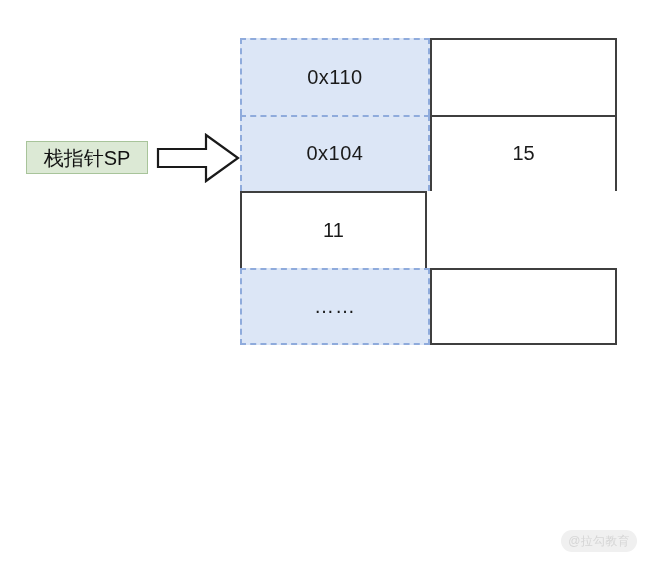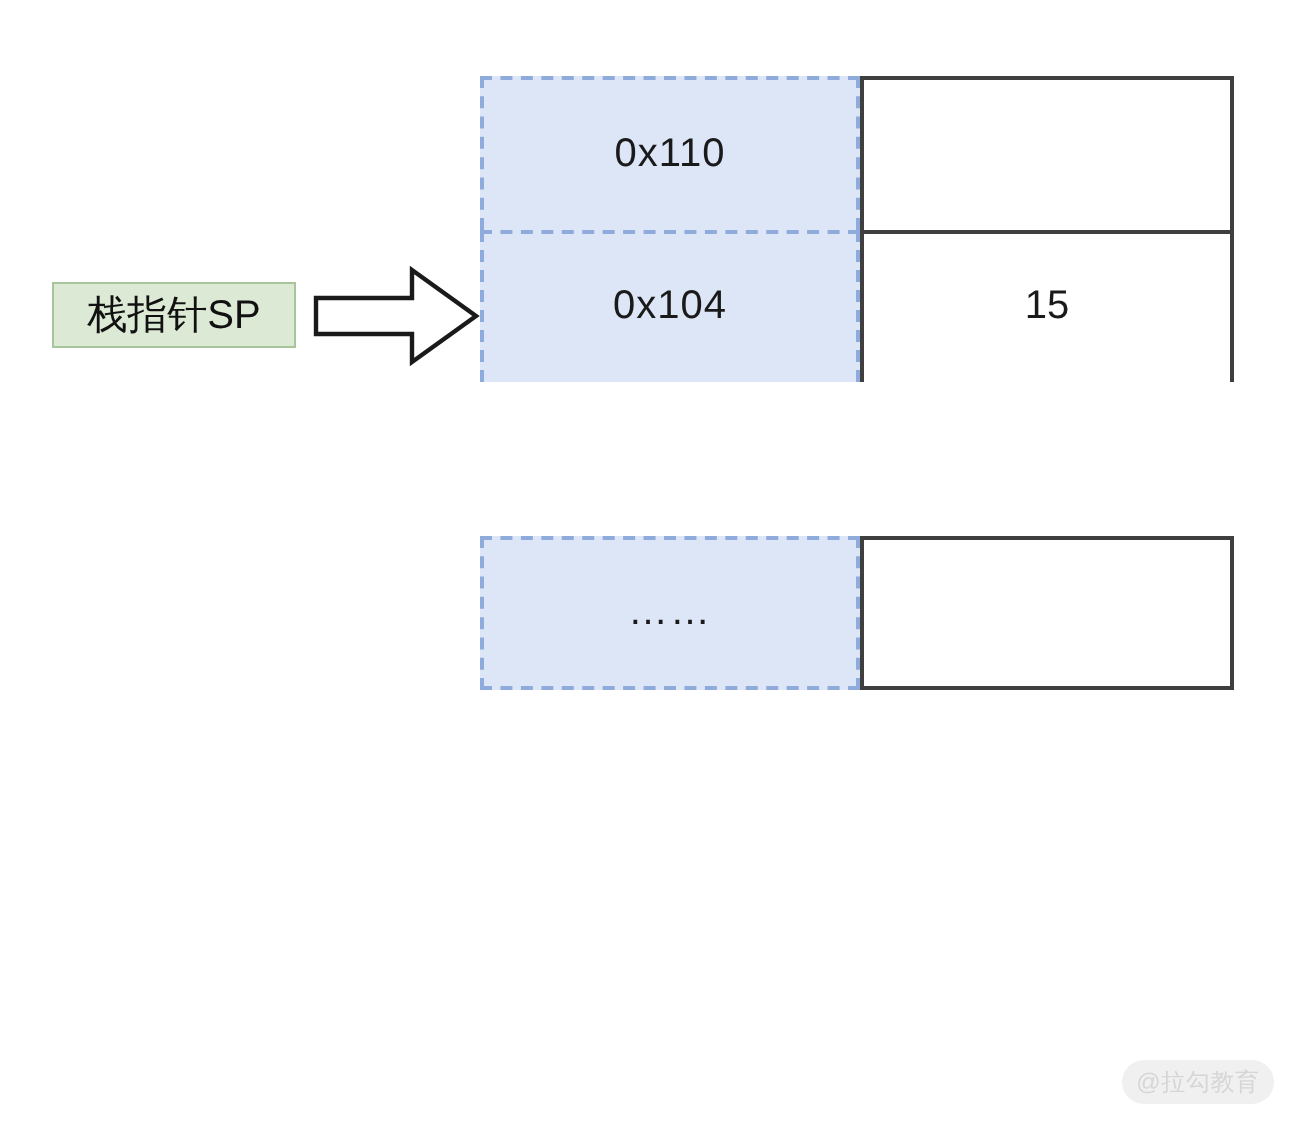--- a/index.html
+++ b/index.html
@@ -134,20 +134,21 @@
   </div>
 
 
 
   <div class="mem-row">
     <div class="addr-cell">0x104</div>
     <div class="value-cell">15</div>
   </div>
 
   <div class="mem-row">
+    <div class="value-cell">11</div>
   </div>
 
   <div class="mem-row">
     <div class="addr-cell ellipsis">……</div>
     <div class="value-cell"></div>
   </div>
 
 </div>
 
 <div id="watermark">

